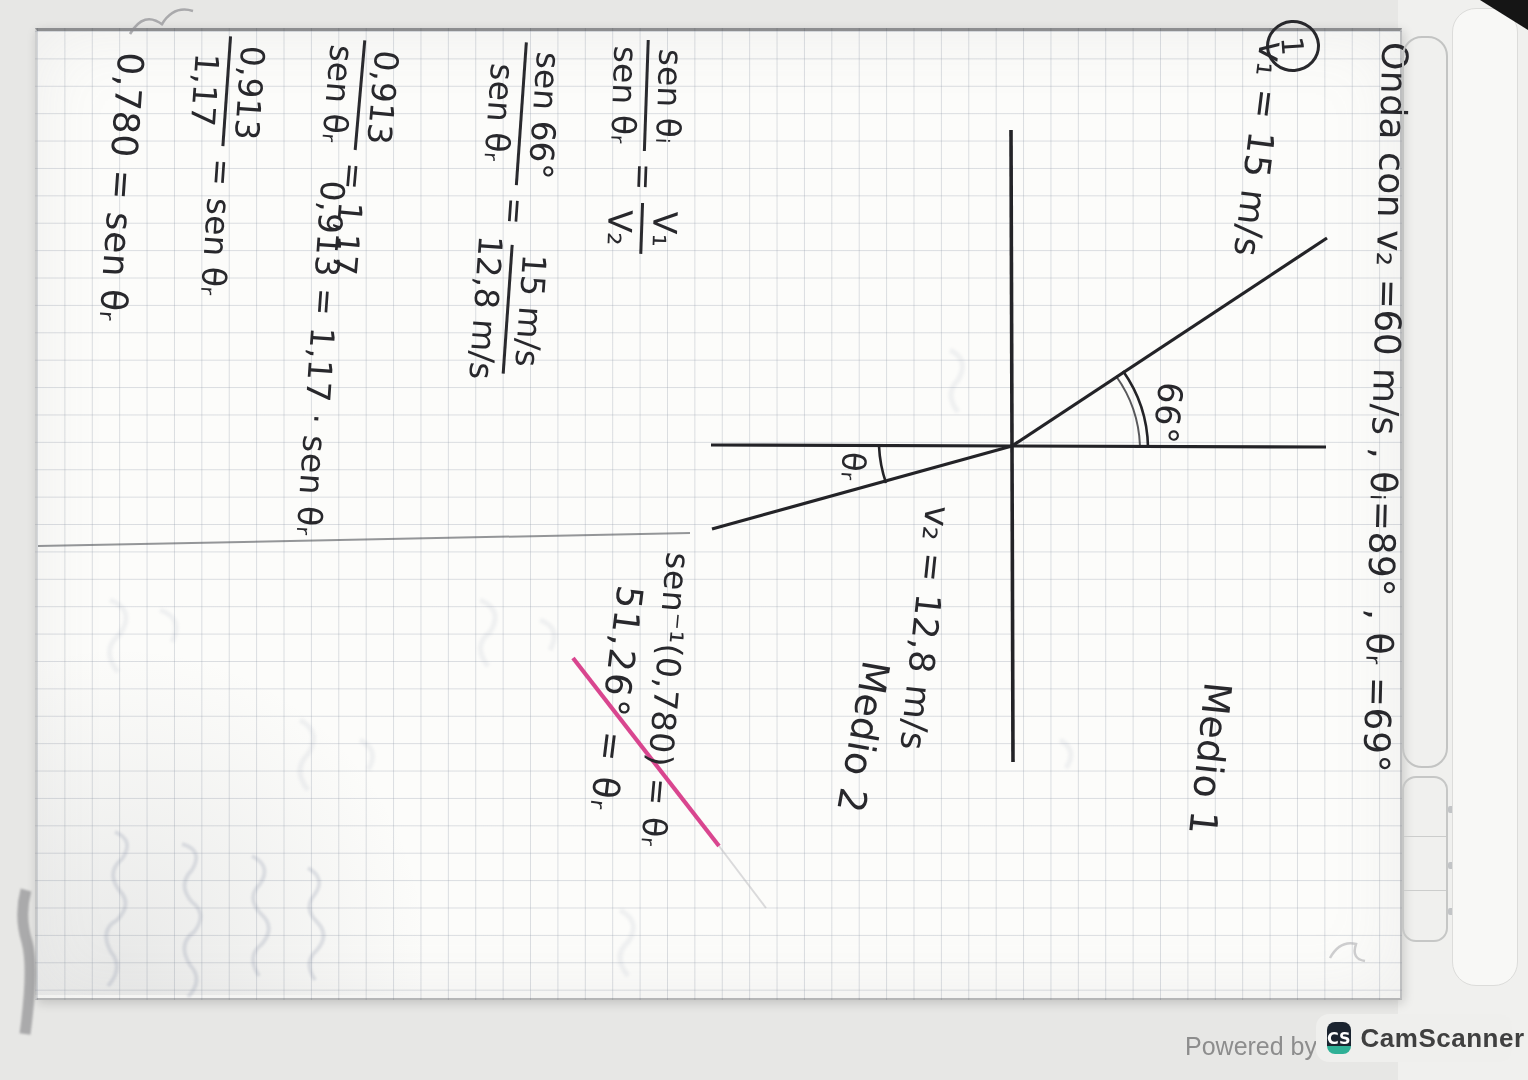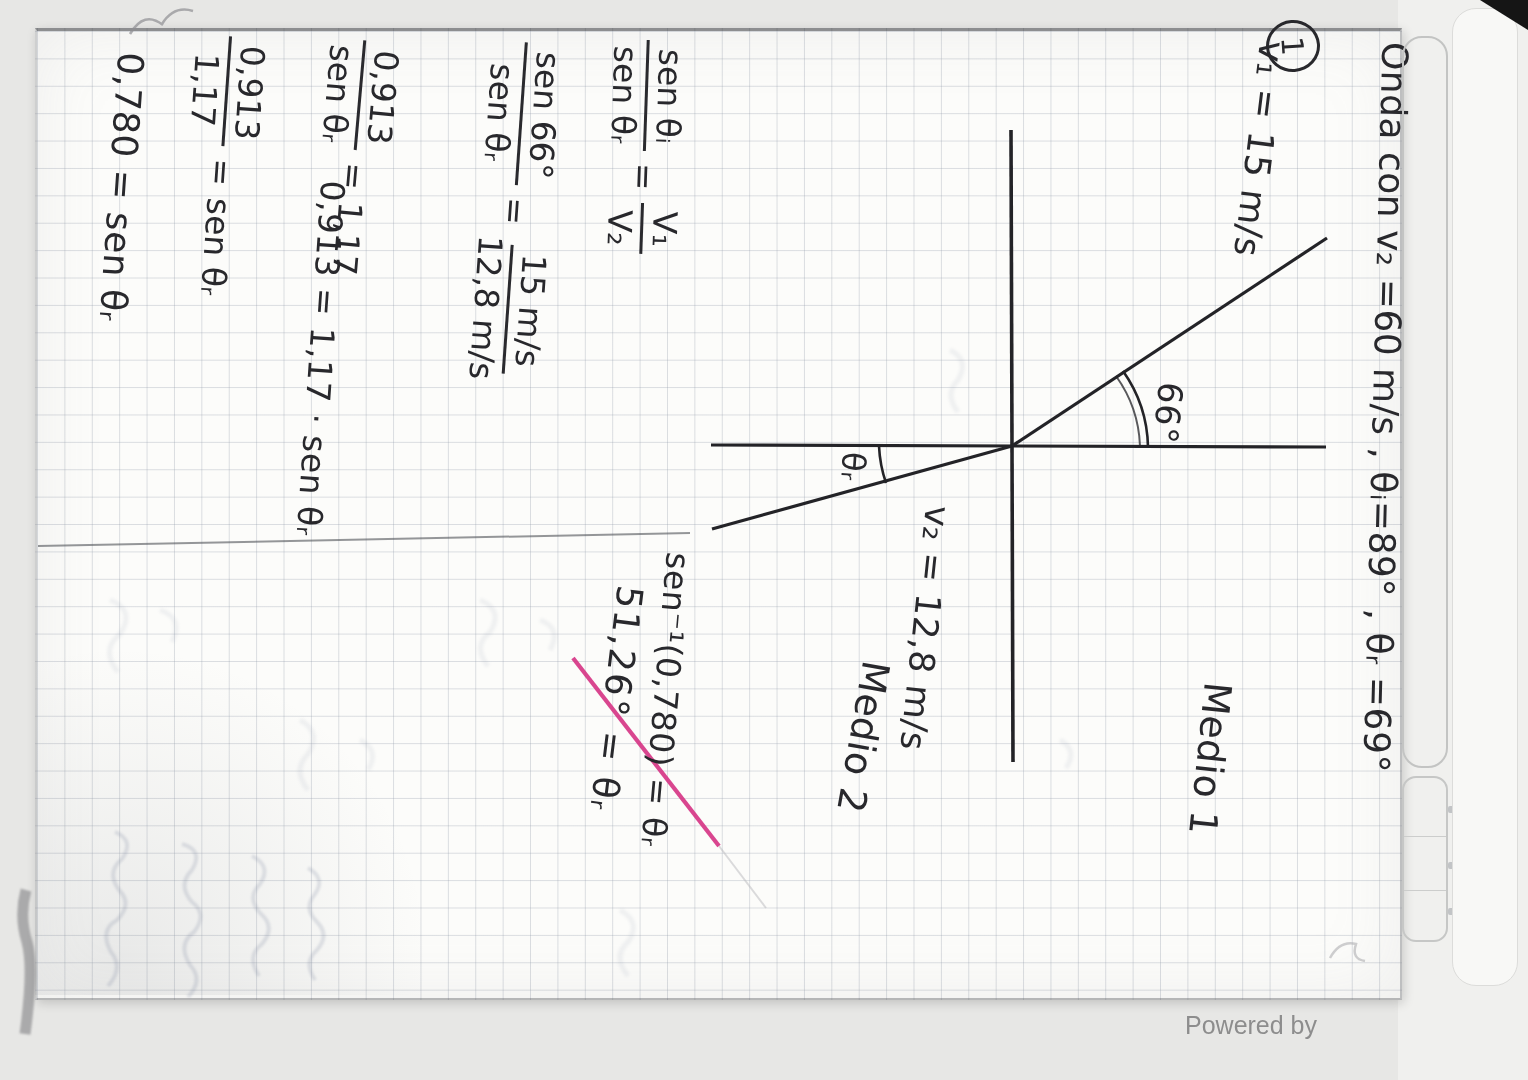--- a/index.html
+++ b/index.html
@@ -37,21 +37,21 @@
   .strip2{position:absolute;left:1402px;top:776px;width:42px;height:162px;
     border:2px solid #c6c7c6;border-radius:14px;}
   .strip2 .row-line{position:absolute;left:0;width:100%;height:0;border-top:1.5px solid #cccdcc;}
   .strip3{position:absolute;left:1452px;top:8px;width:64px;height:976px;background:#f8f8f6;
     border:1.5px solid #dcdcda;border-radius:24px;}
   .tinymark{position:absolute;width:12px;height:7px;background:rgba(110,115,122,.35);
     filter:blur(.6px);border-radius:2px;}
   #corner-wedge{position:absolute;right:0;top:0;width:0;height:0;
     border-top:30px solid #151515;border-left:48px solid transparent;}
   
-  #powered{position:absolute;left:1185px;top:1011px;font-size:25px;color:#8d8d8d;
+  #powered{position:absolute;left:1185px;top:1032px;font-size:25px;color:#8d8d8d;
     font-family:"Liberation Sans",sans-serif;}
   #wm-pill{position:absolute;left:1316px;top:1014px;width:196px;height:48px;background:#efefed;
     border-radius:13px;display:flex;align-items:center;gap:10px;padding-left:11px;box-sizing:border-box;}
   #cs-logo{width:32px;height:32px;border-radius:8px;
     background:linear-gradient(180deg,#1b2430 0%,#1b2430 74%,#2fb096 74%,#2fb096 100%);
     display:grid;place-items:center;color:#fff;font-weight:bold;font-size:16px;letter-spacing:0;}
   #wm-brand{font-size:26px;font-weight:700;color:#404040;font-family:"Liberation Sans",sans-serif;
     letter-spacing:.5px;}
   svg{display:block;}
 </style>
@@ -182,14 +182,20 @@
     <div class="row-line" style="top:58px;"></div>
     <div class="row-line" style="top:112px;"></div>
   </div>
   <div class="tinymark" style="left:1448px;top:806px;"></div>
   <div class="tinymark" style="left:1448px;top:862px;"></div>
   <div class="tinymark" style="left:1448px;top:908px;"></div>
   <div class="strip3"></div>
   <div id="corner-wedge"></div>
 
   <div id="powered">Powered by</div>
+  <div id="wm-pill">
+    <div id="cs-logo">
+      <span>CS</span>
+    </div>
+    <span id="wm-brand">CamScanner</span>
+  </div>
 
 </div>
 
 </body></html>

